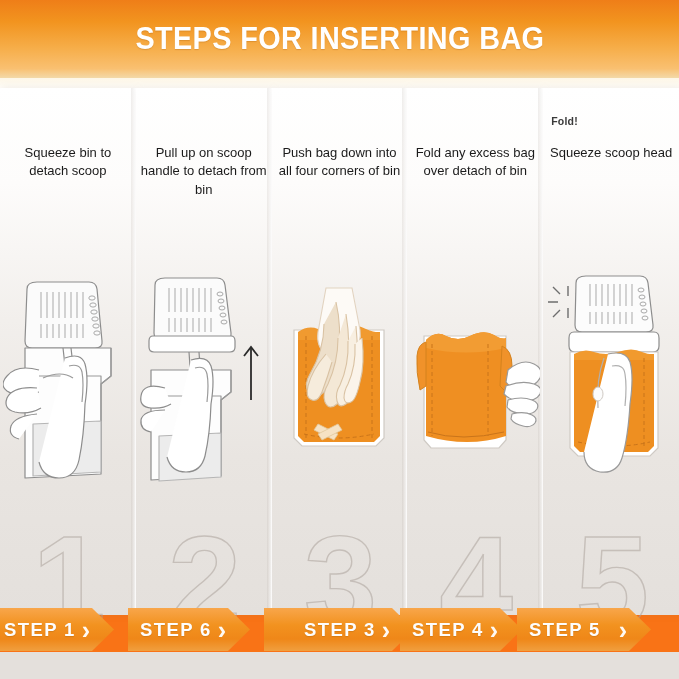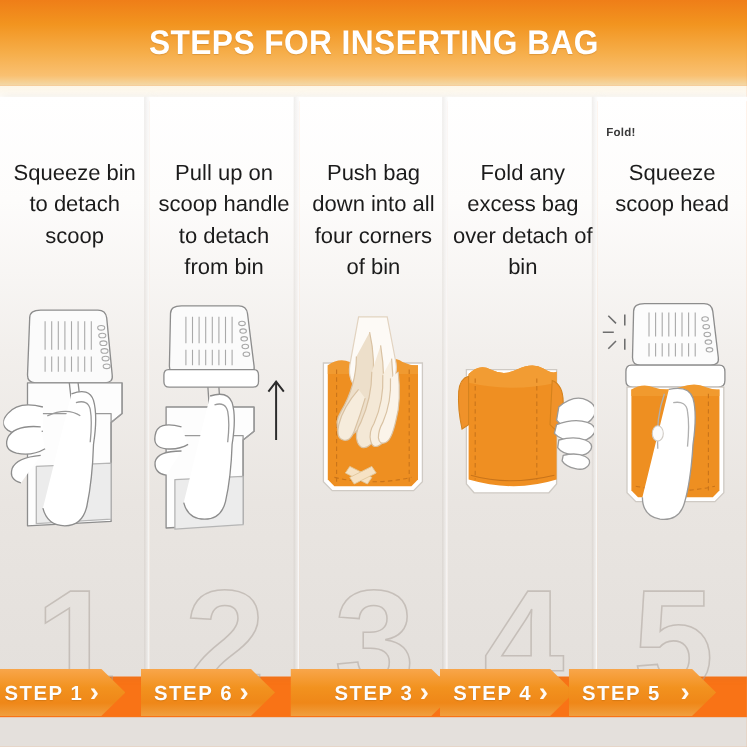--- a/index.html
+++ b/index.html
@@ -35,21 +35,21 @@
   }
   .panel:last-child{box-shadow:2px 0 7px rgba(120,110,100,.13);}
   .panel-gutter{
     position:absolute;top:0;right:-5px;width:10px;height:527px;
     background:linear-gradient(90deg,rgba(160,150,140,.16) 0%,rgba(255,255,255,.75) 45%,rgba(255,255,255,.25) 100%);
     pointer-events:none;
   }
 
   .caption{
     position:absolute;left:4px;right:4px;top:56px;
-    text-align:center;color:#1b1b1b;font-size:20px;line-height:1.42;font-weight:400;
+    text-align:center;color:#1b1b1b;font-size:13px;line-height:1.42;font-weight:400;
   }
 
   
   .watermark{
     position:absolute;left:0;right:0;bottom:-34px;text-align:center;
     font-size:132px;font-weight:bold;line-height:1;
     color:transparent;-webkit-text-stroke:1.4px rgba(171,163,154,.55);
     letter-spacing:-2px;pointer-events:none;user-select:none;
   }
 

